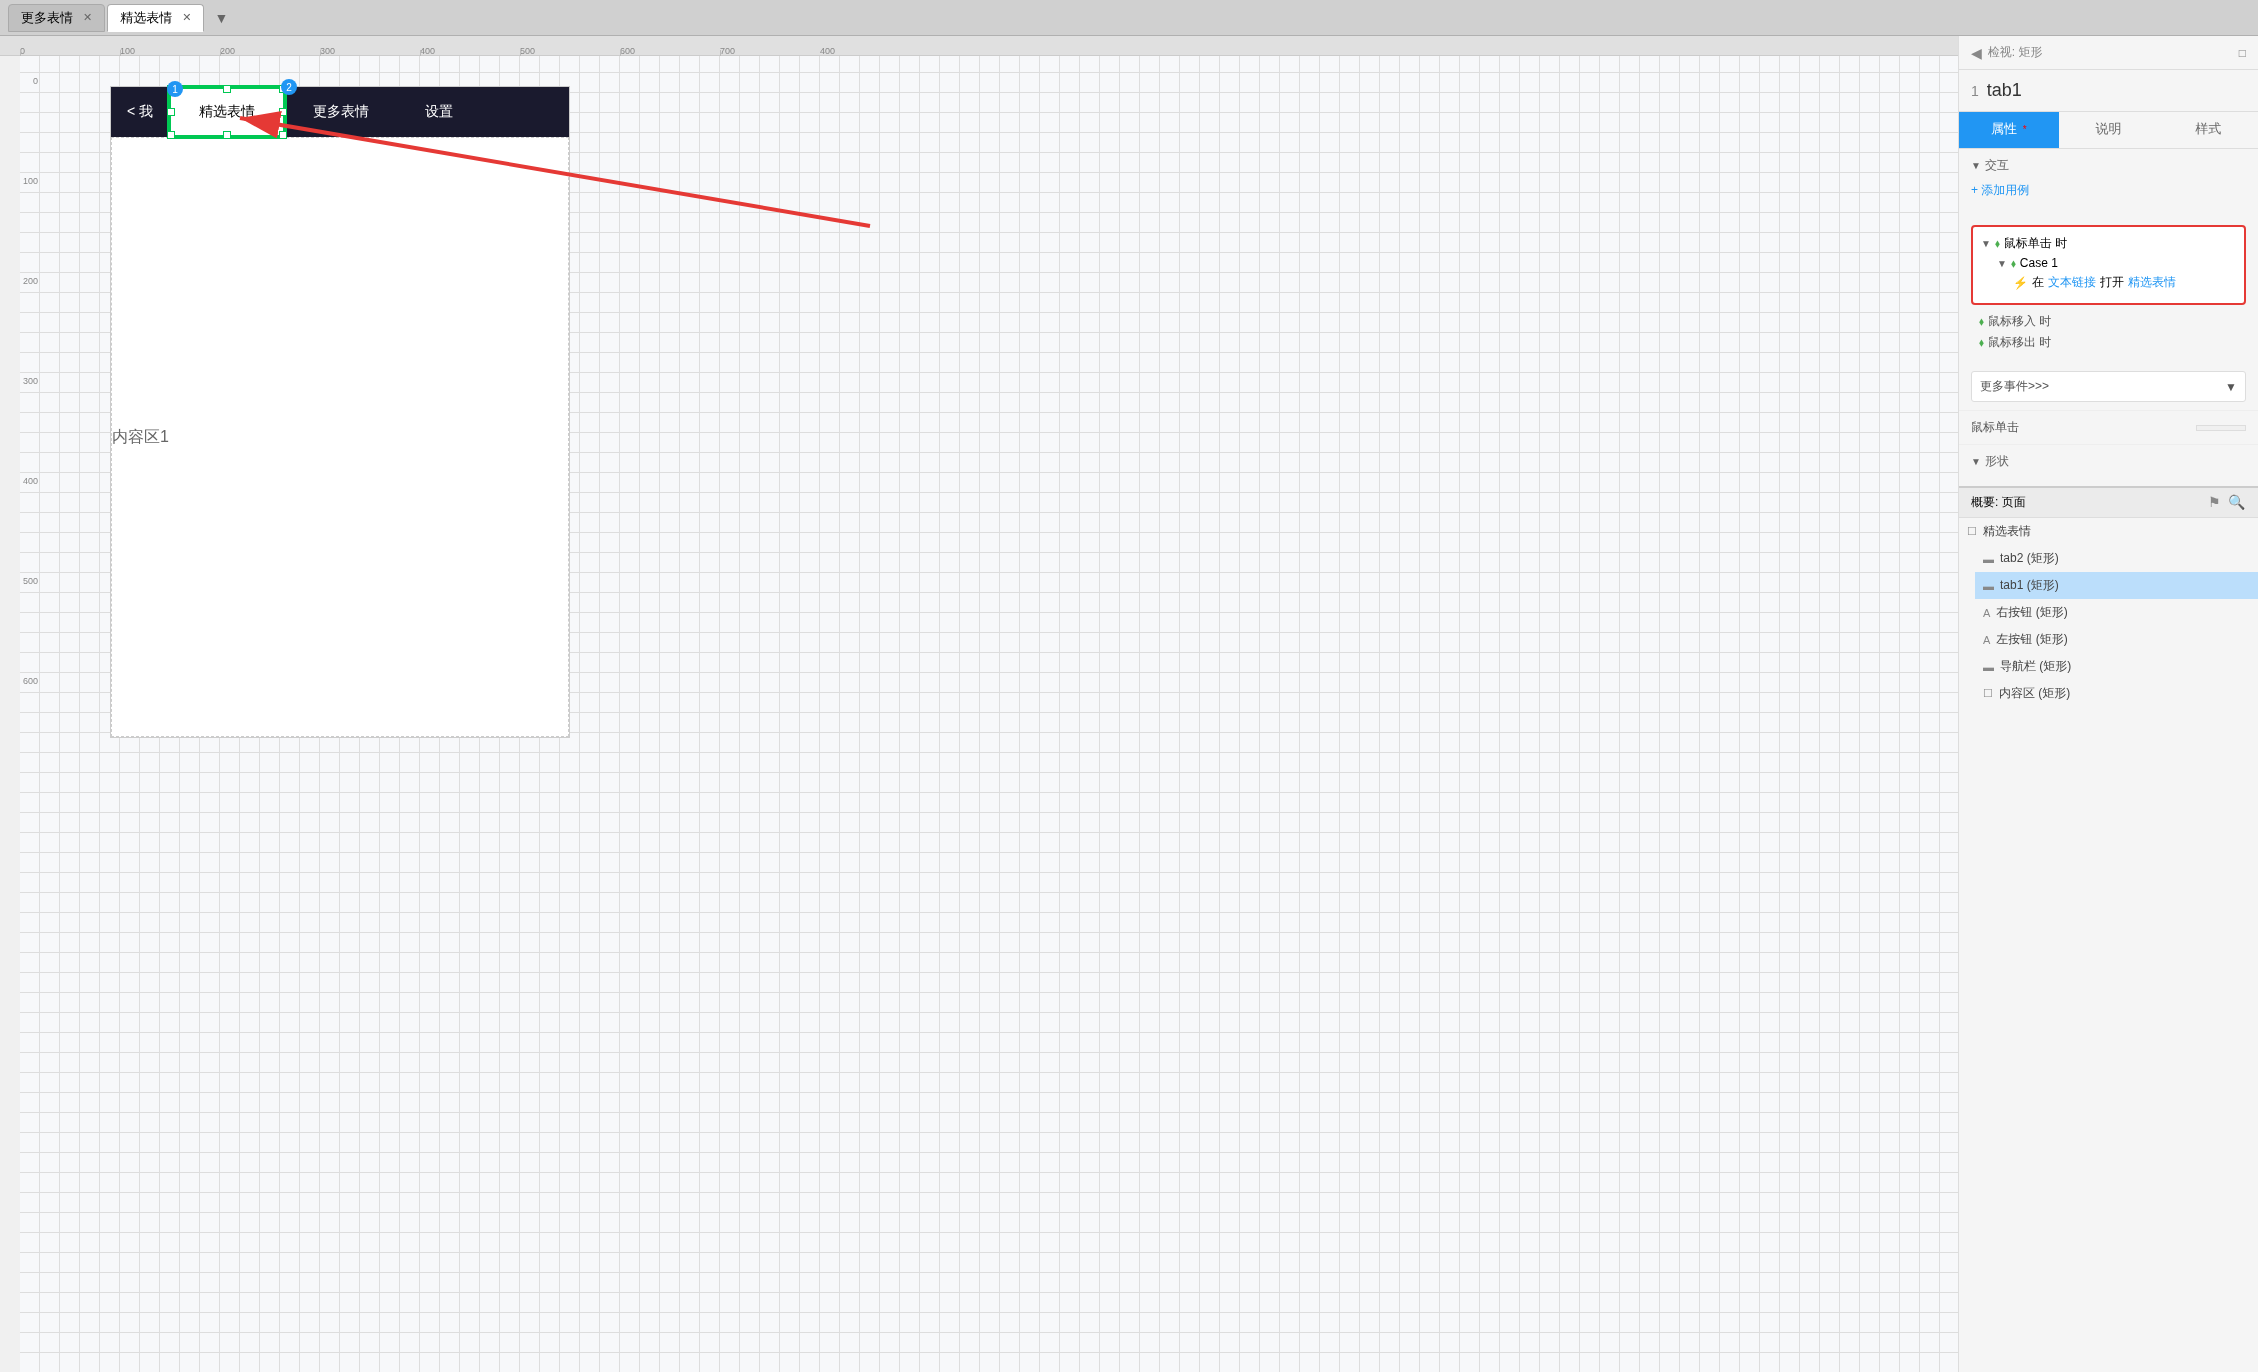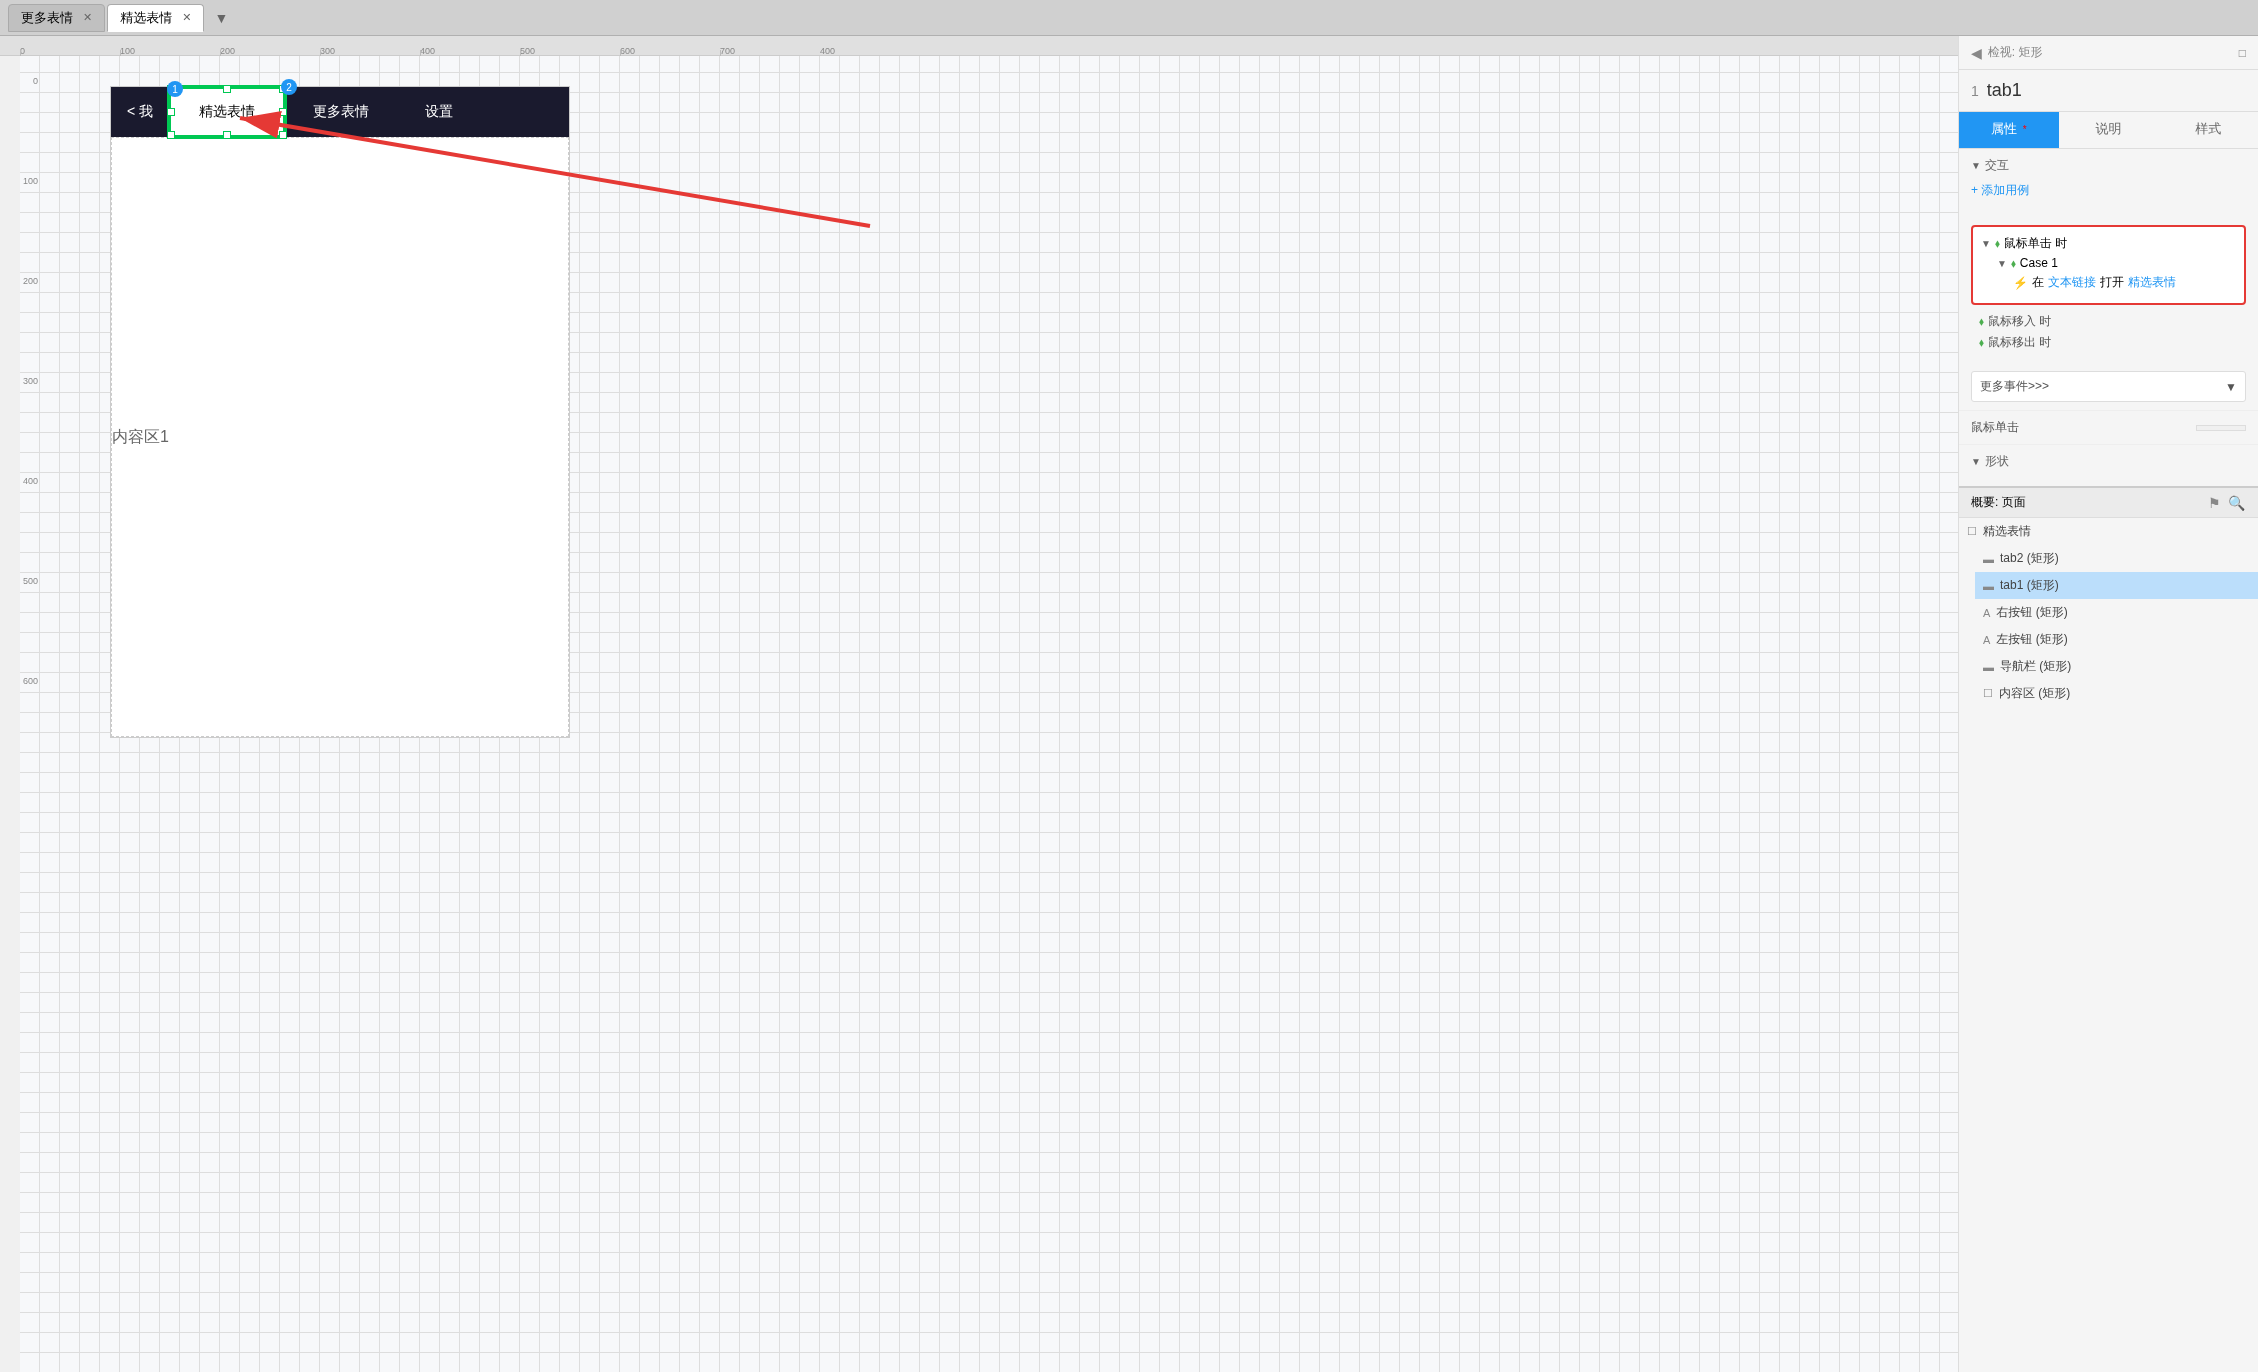--- a/index.html
+++ b/index.html
@@ -157,21 +157,21 @@
     }
 
     
     .rp-shape-section { padding: 8px 12px; border-top: 1px solid #eee; }
 
     
     .rp-bottom {
       flex: 1; border-top: 2px solid #ccc; overflow-y: auto;
     }
     .rp-outline-header {
-      display: flex; align-items: flex-end; justify-content: space-between;
+      display: flex; align-items: flex-start; justify-content: space-between;
       padding: 6px 12px; background: #ebebeb; border-bottom: 1px solid #ddd; font-size: 12px;
     }
     .rp-outline-header-icons { display: flex; gap: 8px; color: #888; font-size: 14px; }
     .outline-item {
       display: flex; align-items: center; padding: 5px 8px; font-size: 12px; color: #444;
       cursor: pointer; gap: 4px;
     }
     .outline-item.selected { background: #bbdefb; }
     .outline-icon { font-size: 11px; color: #888; margin-right: 2px; }
     .outline-indent1 { margin-left: 16px; }

